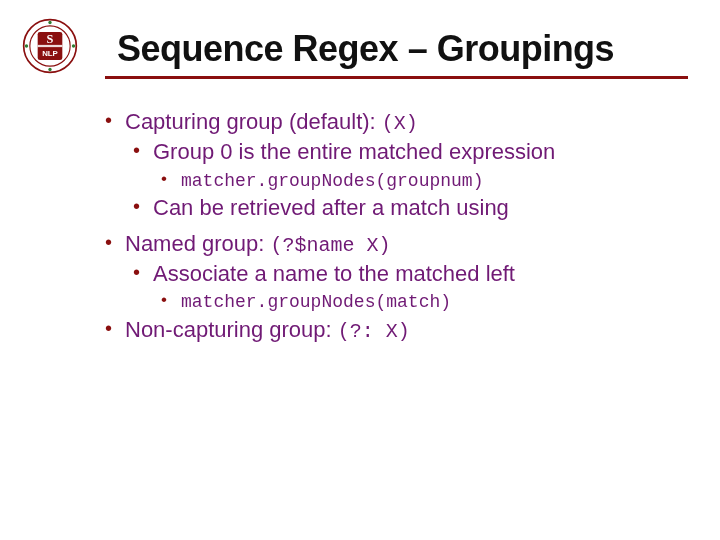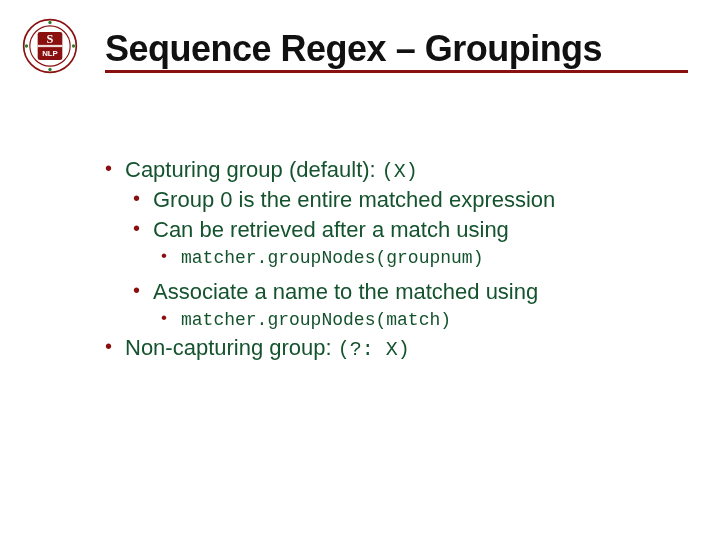--- a/index.html
+++ b/index.html
@@ -23,35 +23,36 @@
     position: absolute;
     top: 28px;
     left: 105px;
     right: 32px;
   }
   .title {
     font-size: 36px;
     font-weight: 600;
     color: #111;
     letter-spacing: -0.5px;
+    padding-bottom: 6px;
+    margin-left: 12px;
   }
   .title-rule {
     height: 3px;
     background: #8a0f0f;
     width: 100%;
   }
   .content {
     position: absolute;
     top: 108px;
     left: 105px;
     right: 48px;
     font-size: 22px;
-    color: #14532d;
+    color: #701a75;
     line-height: 1.25;
-    margin-top: 48px;
   }
   .bullet {
     position: relative;
     padding-left: 20px;
     margin-bottom: 2px;
   }
   .bullet::before {
     content: "•";
     position: absolute;
     left: 0;
@@ -98,28 +99,31 @@
   <div class="title">Sequence Regex – Groupings</div>
   <div class="title-rule"></div>
 </div>
 
 <div class="content">
 
   <div class="bullet">
     <span>Capturing group (default): </span><span class="code">(X)</span>
   </div>
   <div class="bullet sub">Group 0 is the entire matched expression</div>
-  <div class="bullet sub">Can be retrieved after a match using</div>
   <div class="bullet subsub">
     <span class="code">matcher.groupNodes(groupnum)</span>
   </div>
+  <div class="bullet sub">Can be retrieved after a match using</div>
 
   <div class="gap"></div>
 
-  <div class="bullet sub">Associate a name to the matched using</div>
+  <div class="bullet">
+    <span>Named group: </span><span class="code">(?$name X)</span>
+  </div>
+  <div class="bullet sub">Associate a name to the matched left</div>
   <div class="bullet subsub">
     <span class="code">matcher.groupNodes(match)</span>
   </div>
 
   <div class="bullet">
     <span>Non-capturing group: </span><span class="code">(?: X)</span>
   </div>
 
 </div>
 

